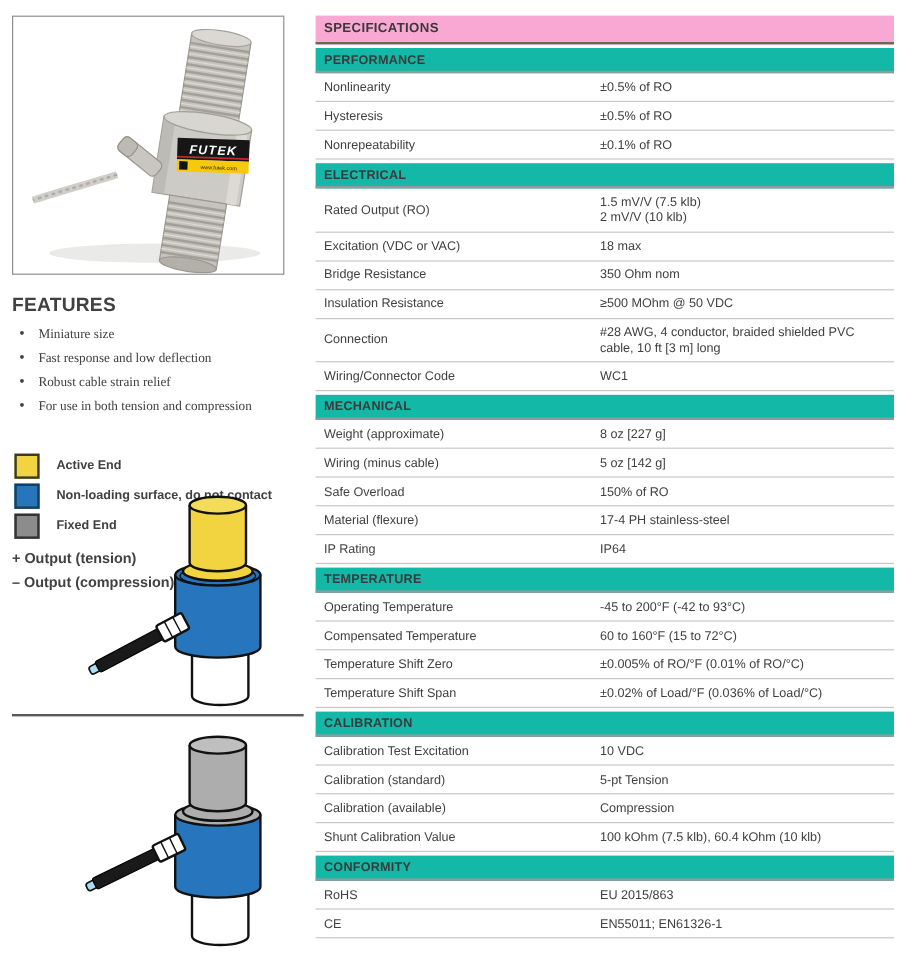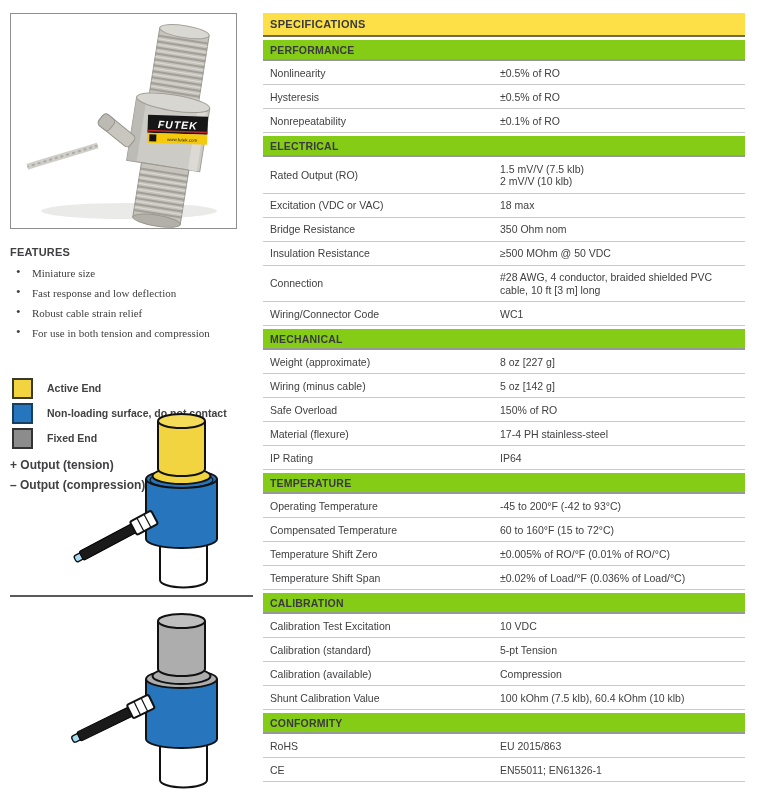--- a/index.html
+++ b/index.html
@@ -10,21 +10,21 @@
   }
 
   
   .photo-box {
     position:absolute; left:10px; top:13px; width:225px; height:214px;
     border:1px solid #8f8f8f; background:#ffffff;
   }
   .photo-box svg { display:block; width:100%; height:100%; }
 
   .features { position:absolute; left:10px; top:246px; width:248px; }
-  .features-heading { font-size:11px; font-weight:bold; margin-bottom:9px; letter-spacing:.2px; }
+  .features-heading { font-size:16px; font-weight:bold; margin-bottom:9px; letter-spacing:.2px; }
   .features-list { list-style:none; }
   .feat-item {
     position:relative; padding-left:22px; font-size:11px; line-height:12.5px;
     margin-bottom:7.5px;
     font-family:Liberation Serif, serif;
   }
   .feat-item::before {
     content:"•"; position:absolute; left:6px; top:-1px; font-size:13px; color:#414042;
   }
 
@@ -43,26 +43,26 @@
   #diagram-compression { top:607px; }
 
   .divider {
     position:absolute; left:10px; top:595px; width:243px; height:0;
     border-top:2px solid #58595b;
   }
 
   
   .spec-table { position:absolute; left:263px; top:13px; width:482px; }
   .spec-title {
-    background:#fde047; border-bottom:2px solid #6E6A52;
+    background:#f9a8d4; border-bottom:2px solid #6E6A52;
     height:22px; line-height:22px; padding-left:7px;
     font-size:11px; font-weight:bold; letter-spacing:.3px; color:#3a3a3c;
   }
   .sec-header {
-    background:#84cc16; border-bottom:2px solid #96989A; margin-top:3px;
+    background:#14b8a6; border-bottom:2px solid #96989A; margin-top:3px;
     padding:3.5px 7px; font-size:10.5px; font-weight:bold; letter-spacing:.2px; color:#3a3a3c;
   }
   .spec-row {
     display:flex; align-items:center;
     padding:5.5px 0 5px 0; border-bottom:1px solid #C8C8C8;
     font-size:10.5px; line-height:12.5px;
   }
   .spec-label { flex:0 0 230px; padding-left:7px; }
   .spec-value { flex:1 1 auto; padding-right:8px; }
   .val-line { line-height:12.5px; }

